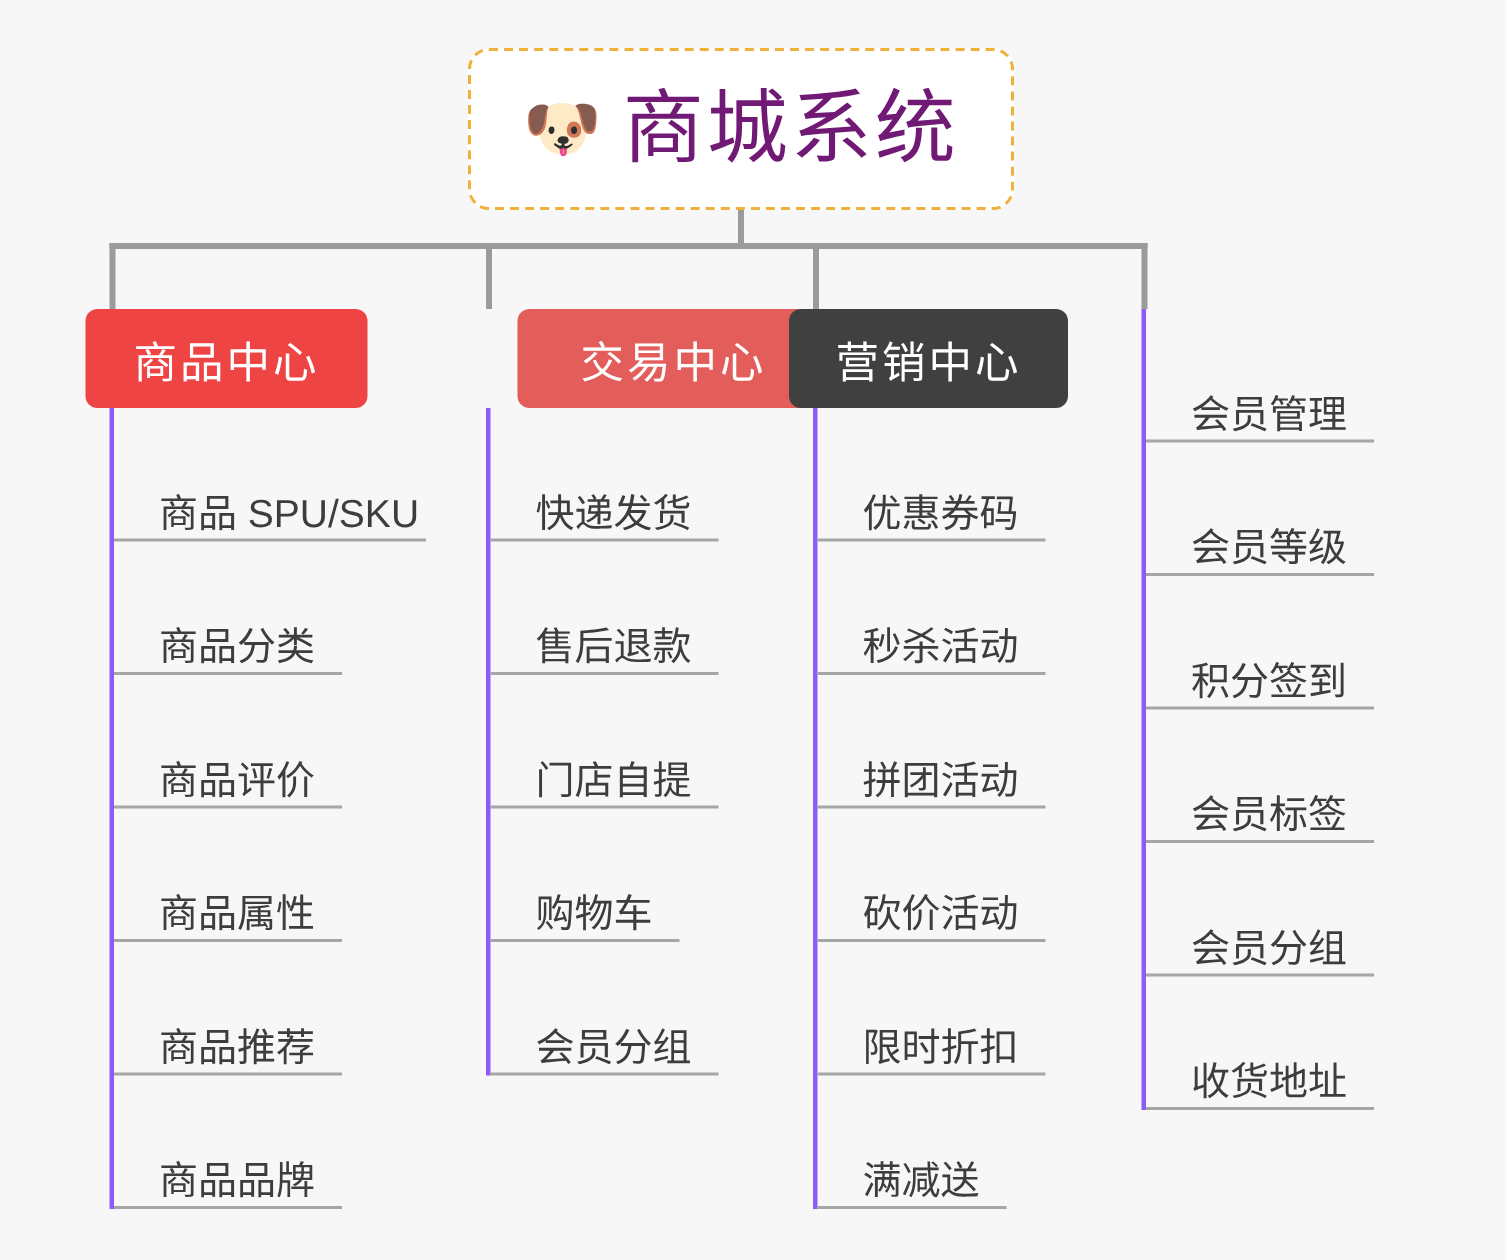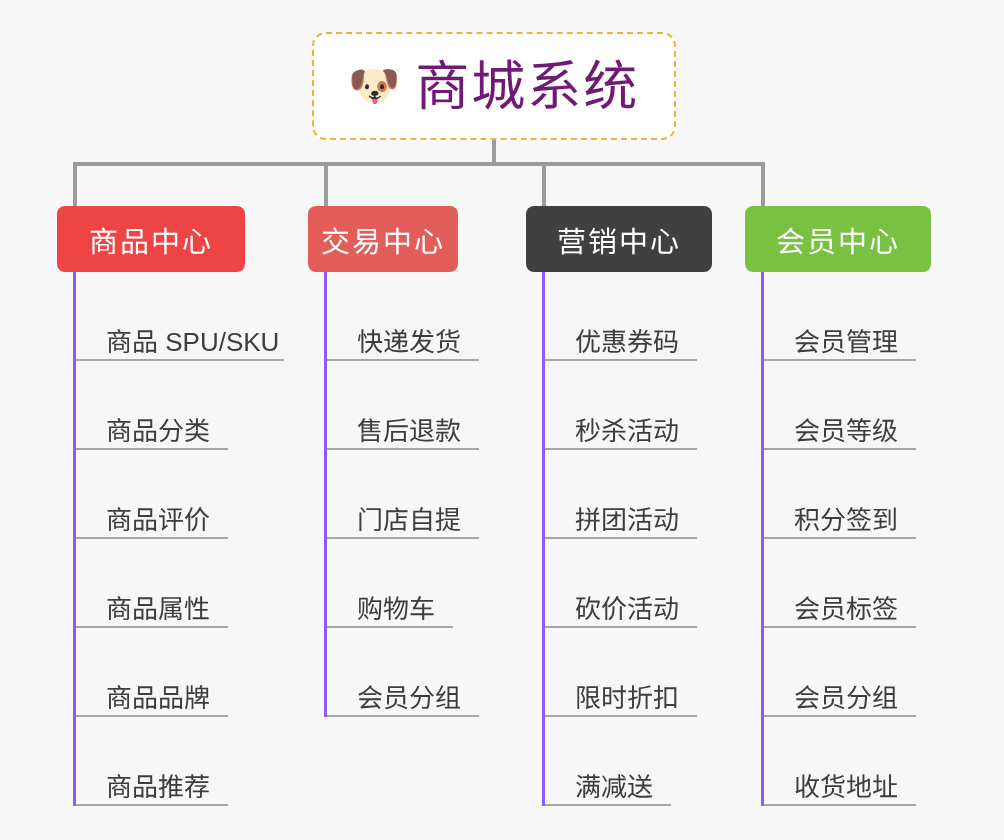--- a/index.html
+++ b/index.html
@@ -144,31 +144,31 @@
           </div>
           <div class="leaf">
             <span class="leaf-label">商品评价</span>
             <div class="leaf-rule" style="width: 152px;"></div>
           </div>
           <div class="leaf">
             <span class="leaf-label">商品属性</span>
             <div class="leaf-rule" style="width: 152px;"></div>
           </div>
           <div class="leaf">
+            <span class="leaf-label">商品推荐</span>
+            <div class="leaf-rule" style="width: 152px;"></div>
+          </div>
+          <div class="leaf">
             <span class="leaf-label">商品品牌</span>
             <div class="leaf-rule" style="width: 152px;"></div>
           </div>
-          <div class="leaf">
-            <span class="leaf-label">商品推荐</span>
-            <div class="leaf-rule" style="width: 152px;"></div>
-          </div>
         </div>
       </div>
       <div class="branch" style="left: 308px; width: 186px;">
-        <div class="branch-header" style="background: rgb(227, 93, 91); width: 150px;">
+        <div class="branch-header" style="background: rgb(227, 93, 91); width: 208px; margin-left: 37px;">
           <span>交易中心</span>
         </div>
         <div class="branch-body">
           <div class="leaf">
             <span class="leaf-label">快递发货</span>
             <div class="leaf-rule" style="width: 152px;"></div>
           </div>
           <div class="leaf">
             <span class="leaf-label">售后退款</span>
             <div class="leaf-rule" style="width: 152px;"></div>
@@ -212,23 +212,20 @@
             <span class="leaf-label">限时折扣</span>
             <div class="leaf-rule" style="width: 152px;"></div>
           </div>
           <div class="leaf">
             <span class="leaf-label">满减送</span>
             <div class="leaf-rule" style="width: 126px;"></div>
           </div>
         </div>
       </div>
       <div class="branch" style="left: 745px; width: 186px;">
-        <div class="branch-header" style="background: rgb(122, 193, 67); width: 186px;">
-          <span>会员中心</span>
-        </div>
         <div class="branch-body">
           <div class="leaf">
             <span class="leaf-label">会员管理</span>
             <div class="leaf-rule" style="width: 152px;"></div>
           </div>
           <div class="leaf">
             <span class="leaf-label">会员等级</span>
             <div class="leaf-rule" style="width: 152px;"></div>
           </div>
           <div class="leaf">

